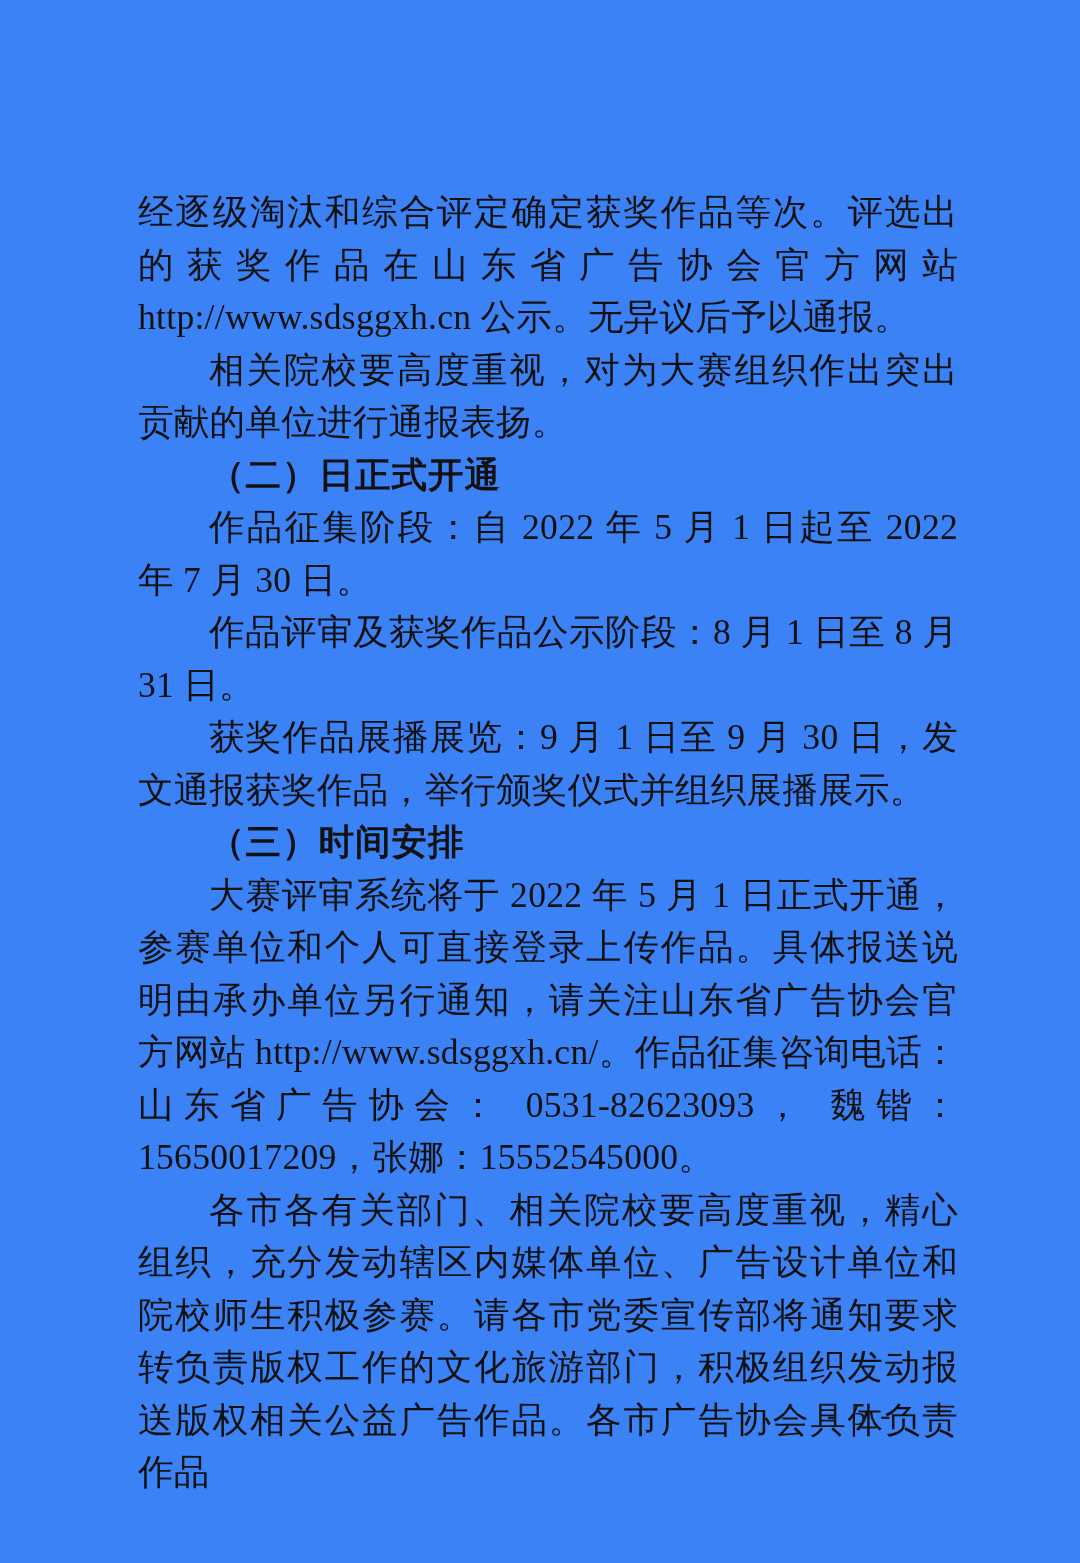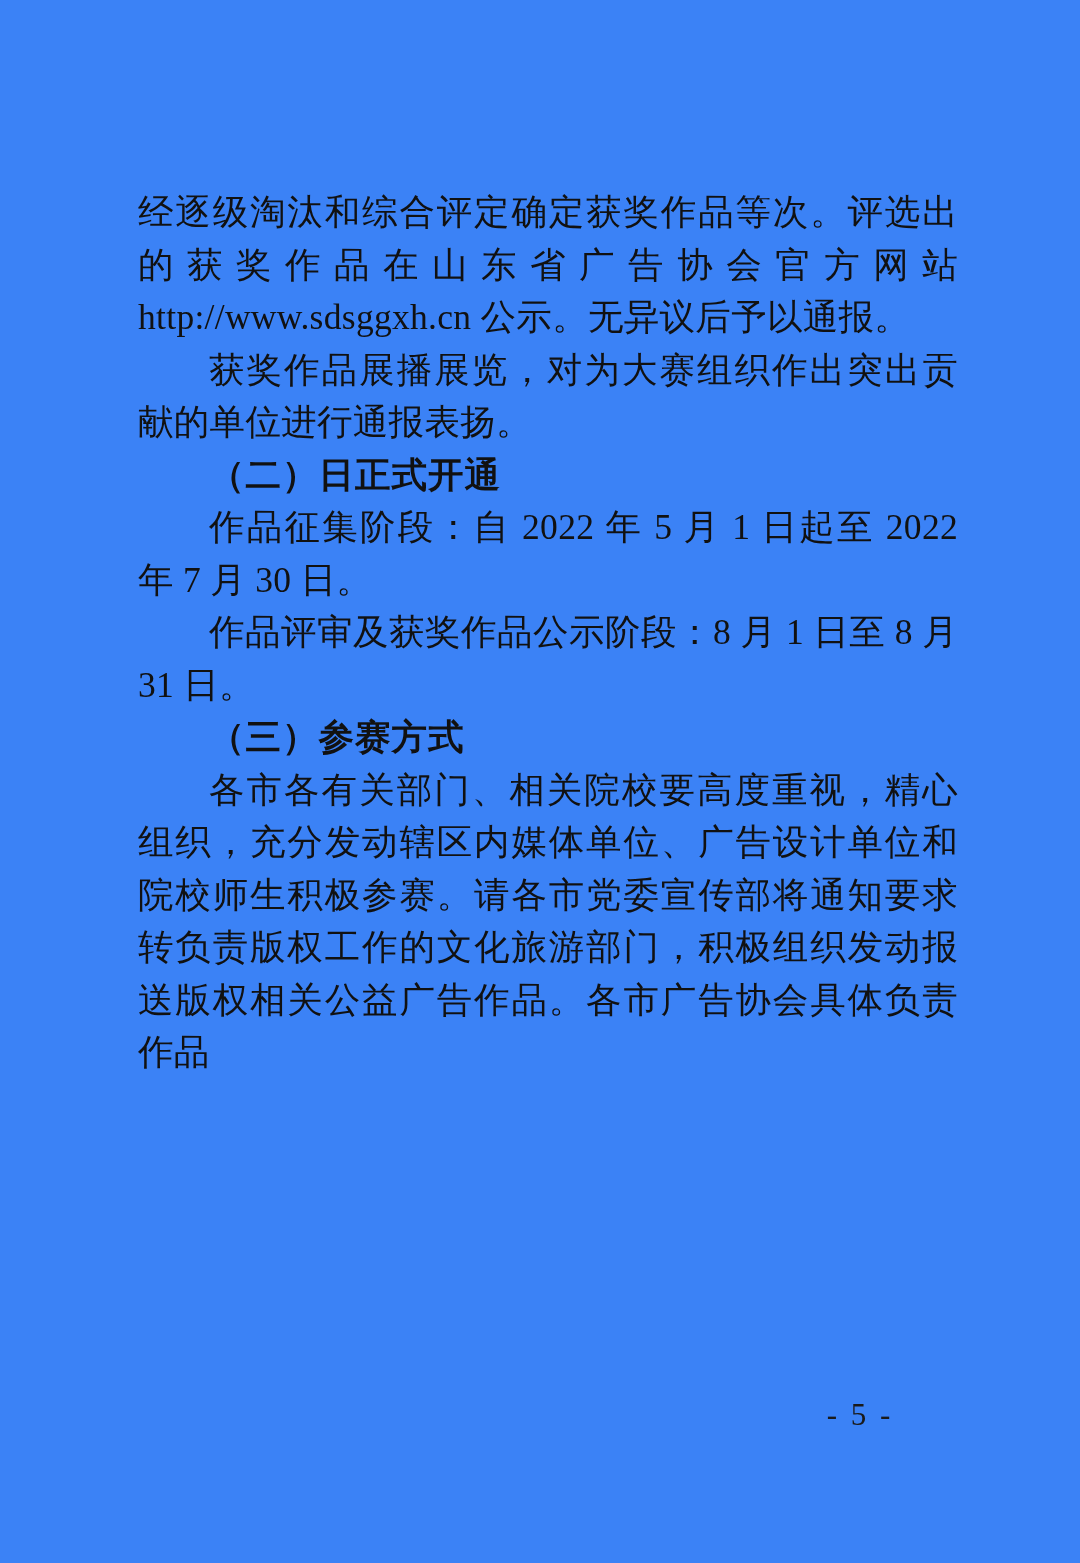--- a/index.html
+++ b/index.html
@@ -55,32 +55,34 @@
 </style>
 </head>
 <body>
 
 <div class="page">
 
   <div class="content">
 
     <p class="para">经逐级淘汰和综合评定确定获奖作品等次。评选出的获奖作品在山东省广告协会官方网站 http://www.sdsggxh.cn 公示。无异议后予以通报。</p>
 
-    <p class="para indent">获奖作品展播展览，对为大赛组织作出突出贡献的单位进行通报表扬。</p>
+    <p class="para indent">相关院校要高度重视，对为大赛组织作出突出贡献的单位进行通报表扬。</p>
 
     <p class="para heading">（二）日正式开通</p>
 
 
     <p class="para indent">作品征集阶段：自 2022 年 5 月 1 日起至 2022 年 7 月 30 日。</p>
 
     <p class="para indent">作品评审及获奖作品公示阶段：8 月 1 日至 8 月 31 日。</p>
 
+    <p class="para indent">获奖作品展播展览：9 月 1 日至 9 月 30 日，发文通报获奖作品，举行颁奖仪式并组织展播展示。</p>
 
-    <p class="para heading">（三）参赛方式</p>
+    <p class="para heading">（三）时间安排</p>
 
+    <p class="para indent">大赛评审系统将于 2022 年 5 月 1 日正式开通，参赛单位和个人可直接登录上传作品。具体报送说明由承办单位另行通知，请关注山东省广告协会官方网站 http://www.sdsggxh.cn/。作品征集咨询电话： 山东省广告协会： 0531-82623093， 魏锴：15650017209，张娜：15552545000。</p>
 
 
     <p class="para indent">各市各有关部门、相关院校要高度重视，精心组织，充分发动辖区内媒体单位、广告设计单位和院校师生积极参赛。请各市党委宣传部将通知要求转负责版权工作的文化旅游部门，积极组织发动报送版权相关公益广告作品。各市广告协会具体负责作品</p>
 
   </div>
 
   <div class="pagenum">- 5 -</div>
 
 </div>
 

